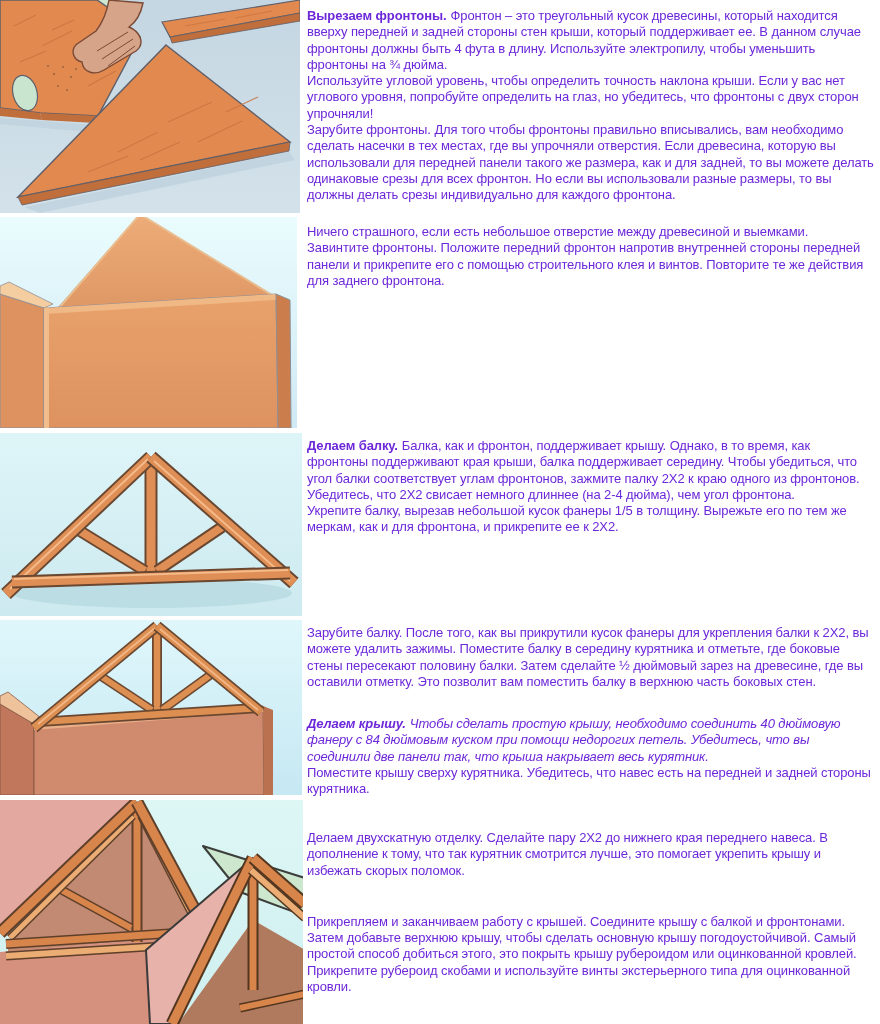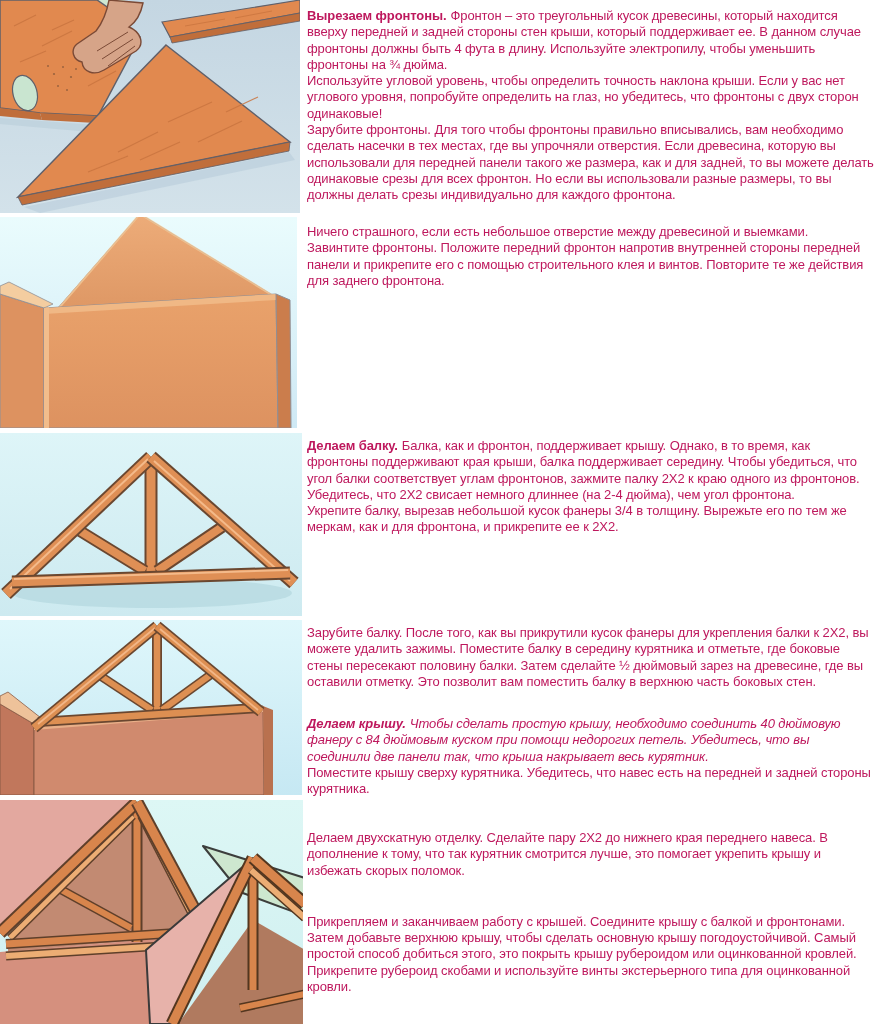--- a/index.html
+++ b/index.html
@@ -1,19 +1,19 @@
 <!DOCTYPE html>
 <html><head>
 <meta charset="utf-8">
 <style>
   * { margin:0; padding:0; box-sizing:border-box; }
   html,body { background:#ffffff; }
   .page {
     position:relative; width:880px; height:1024px; background:#ffffff; overflow:hidden;
-    font-family:"Liberation Sans", sans-serif; color:#be185d;
+    font-family:"Liberation Sans", sans-serif; color:#6d28d9;
   }
   .fig { position:absolute; left:0; }
   .fig svg { display:block; width:100%; height:100%; }
   .fig1 { top:0;     width:300px; height:213px; }
   .fig2 { top:217px; width:297px; height:211px; }
   .fig3 { top:433px; width:302px; height:183px; }
   .fig4 { top:620px; width:302px; height:175px; }
   .fig5 { top:800px; width:303px; height:224px; }
   .txt {
     position:absolute; left:307px; width:567px;
@@ -236,32 +236,32 @@
           <line x1="251" y1="70" x2="305" y2="118" stroke="#ecad74" stroke-width="6"></line>
           <line x1="253" y1="58" x2="305" y2="104" stroke="#53361f" stroke-width="13"></line>
           <line x1="253" y1="58" x2="305" y2="104" stroke="#d8854c" stroke-width="9"></line>
         </g>
       </g>
     </svg>
   </div>
 
   <div class="txt t1">
     <p><b>Вырезаем фронтоны.</b><span>Фронтон – это треугольный кусок древесины, который находится вверху передней и задней стороны стен крыши, который поддерживает ее. В данном случае фронтоны должны быть 4 фута в длину. Используйте электропилу, чтобы уменьшить фронтоны на ¾ дюйма.</span></p>
-    <p><span>Используйте угловой уровень, чтобы определить точность наклона крыши. Если у вас нет углового уровня, попробуйте определить на глаз, но убедитесь, что фронтоны с двух сторон одинаковые!</span></p>
+    <p><span>Используйте угловой уровень, чтобы определить точность наклона крыши. Если у вас нет углового уровня, попробуйте определить на глаз, но убедитесь, что фронтоны с двух сторон упрочняли!</span></p>
     <p><span>Зарубите фронтоны. Для того чтобы фронтоны правильно вписывались, вам необходимо сделать насечки в тех местах, где вы упрочняли отверстия. Если древесина, которую вы использовали для передней панели такого же размера, как и для задней, то вы можете делать одинаковые срезы для всех фронтон. Но если вы использовали разные размеры, то вы должны делать срезы индивидуально для каждого фронтона.</span></p>
   </div>
 
   <div class="txt t2">
     <p><span>Ничего страшного, если есть небольшое отверстие между древесиной и выемками.</span></p>
     <p><span>Завинтите фронтоны. Положите передний фронтон напротив внутренней стороны передней панели и прикрепите его с помощью строительного клея и винтов. Повторите те же действия для заднего фронтона.</span></p>
   </div>
 
   <div class="txt t3">
     <p><b>Делаем балку.</b><span>Балка, как и фронтон, поддерживает крышу. Однако, в то время, как фронтоны поддерживают края крыши, балка поддерживает середину. Чтобы убедиться, что угол балки соответствует углам фронтонов, зажмите палку 2Х2 к краю одного из фронтонов. Убедитесь, что 2Х2 свисает немного длиннее (на 2-4 дюйма), чем угол фронтона.</span></p>
-    <p><span>Укрепите балку, вырезав небольшой кусок фанеры 3/4 в толщину. Вырежьте его по тем же меркам, как и для фронтона, и прикрепите ее к 2Х2.</span></p>
+    <p><span>Укрепите балку, вырезав небольшой кусок фанеры 1/5 в толщину. Вырежьте его по тем же меркам, как и для фронтона, и прикрепите ее к 2Х2.</span></p>
   </div>
 
   <div class="txt t4">
     <p><span>Зарубите балку. После того, как вы прикрутили кусок фанеры для укрепления балки к 2Х2, вы можете удалить зажимы. Поместите балку в середину курятника и отметьте, где боковые стены пересекают половину балки. Затем сделайте ½ дюймовый зарез на древесине, где вы оставили отметку. Это позволит вам поместить балку в верхнюю часть боковых стен.</span></p>
     <p class="gap-md"><b>Делаем крышу.</b><span>Чтобы сделать простую крышу, необходимо соединить 40 дюймовую фанеру с 84 дюймовым куском при помощи недорогих петель. Убедитесь, что вы соединили две панели так, что крыша накрывает весь курятник.</span></p>
     <p><span>Поместите крышу сверху курятника. Убедитесь, что навес есть на передней и задней стороны курятника.</span></p>
   </div>
 
   <div class="txt t5">
     <p><span>Делаем двухскатную отделку. Сделайте пару 2Х2 до нижнего края переднего навеса. В дополнение к тому, что так курятник смотрится лучше, это помогает укрепить крышу и избежать скорых поломок.</span></p>

